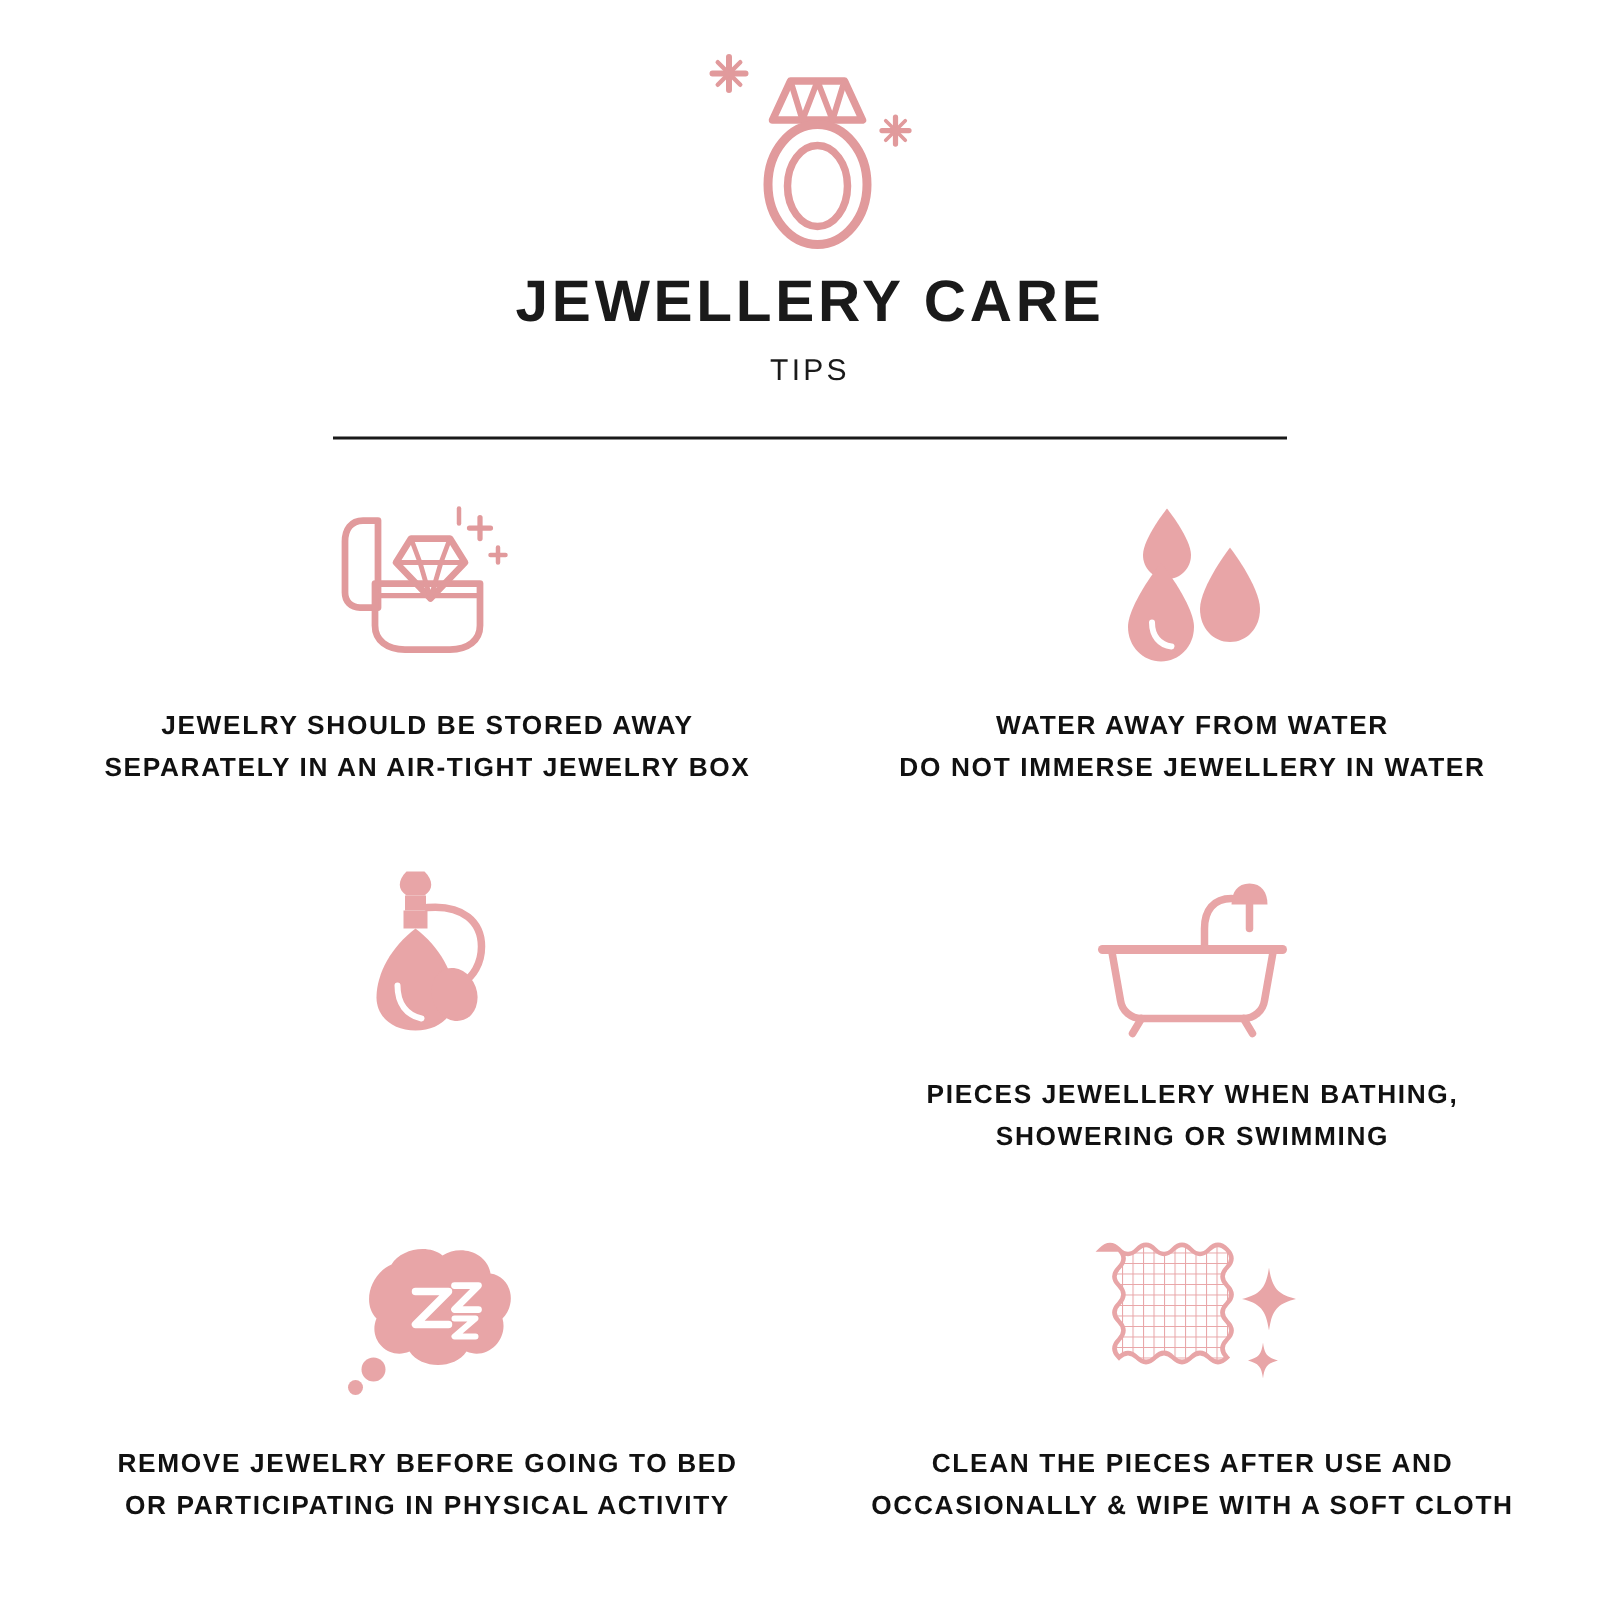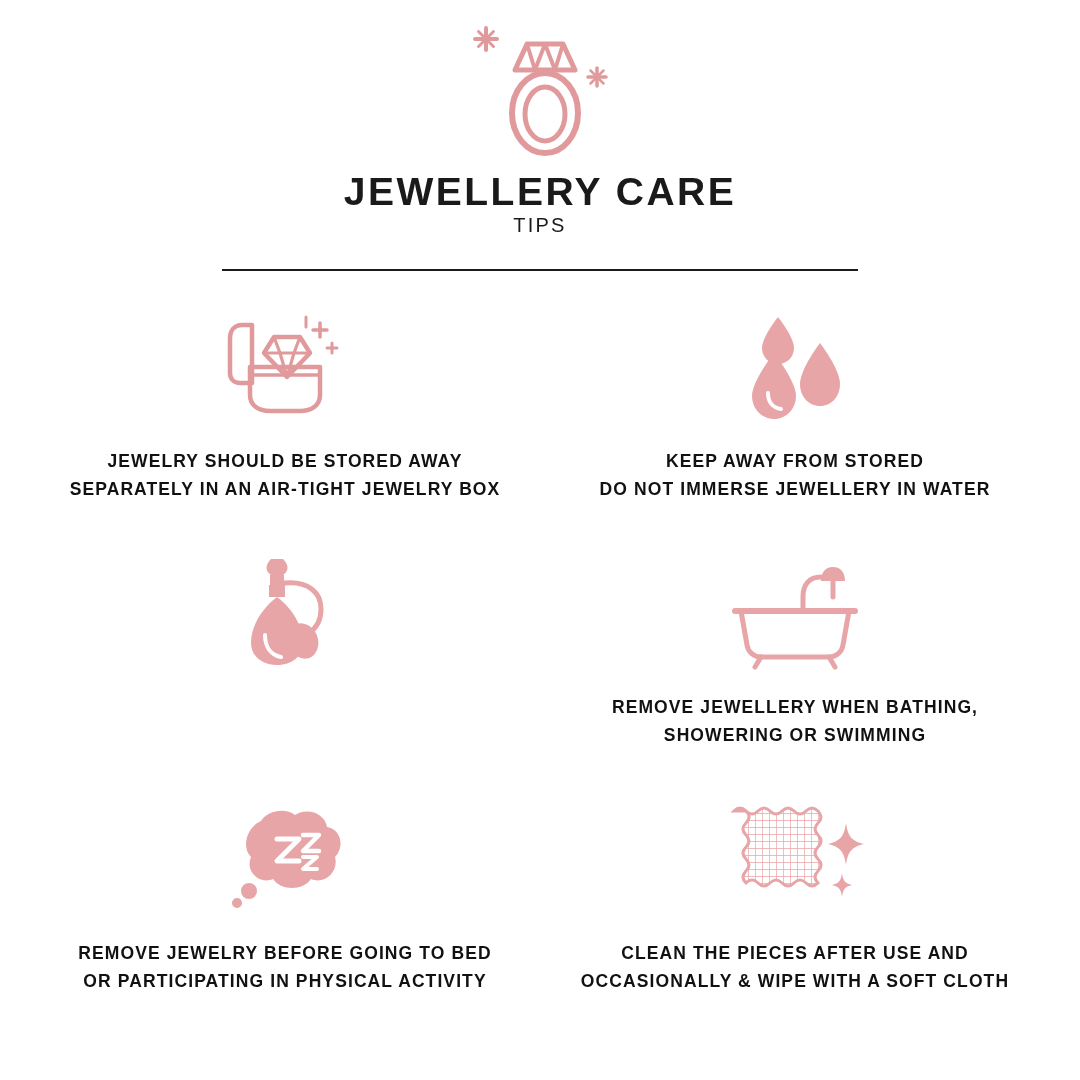--- a/index.html
+++ b/index.html
@@ -22,41 +22,42 @@
     flex-direction: column;
     align-items: center;
   }
 
   
   .header {
     width: 100%;
     display: flex;
     flex-direction: column;
     align-items: center;
-    padding-top: 10px;
+    padding-top: 20px;
     justify-content: center;
   }
   .ring-logo {
     width: 190px;
     height: 150px;
     display: block;
   }
   .title {
     font-size: 39px;
     font-weight: bold;
     letter-spacing: 2.5px;
     color: #1a1a1a;
     margin-top: 10px;
     text-align: center;
   }
   .subtitle {
     font-size: 20px;
     font-weight: normal;
     letter-spacing: 2.2px;
     color: #1a1a1a;
+    margin-top: 12px;
     text-align: center;
   }
   .divider {
     width: 636px;
     height: 2px;
     background: #1a1a1a;
     margin-top: 32px;
   }
 
   
@@ -150,21 +151,21 @@
         <svg width="110" height="118" viewBox="0 0 110 118" fill="none" xmlns="http://www.w3.org/2000/svg">
 
           <path d="M38 10 C38 10 22 30 22 41 C22 50 29 57 38 57 C47 57 54 50 54 41 C54 30 38 10 38 10 Z" fill="#e8a5a7"></path>
 
           <path d="M34 46 C34 46 12 74 12 89 C12 102 22 112 34 112 C46 112 56 102 56 89 C56 74 34 46 34 46 Z" fill="#e8a5a7"></path>
           <path d="M28 86 C28 95 33 101 41 102" stroke="#ffffff" stroke-width="4" stroke-linecap="round" fill="none"></path>
 
           <path d="M80 36 C80 36 60 62 60 77 C60 90 69 99 80 99 C91 99 100 90 100 77 C100 62 80 36 80 36 Z" fill="#e8a5a7"></path>
         </svg>
       </div>
-      <div class="tip-text">KEEP AWAY FROM STORED
+      <div class="tip-text">WATER AWAY FROM WATER
 DO NOT IMMERSE JEWELLERY IN WATER</div>
     </div>
 
     <div class="tip">
       <div class="tip-icon">
         <svg width="120" height="118" viewBox="0 0 120 118" fill="none" xmlns="http://www.w3.org/2000/svg">
 
           <path d="M46 6 C40 12 40 18 46 22 L58 22 C64 18 64 12 58 6 Z" fill="#e8a5a7"></path>
           <rect x="45" y="22" width="14" height="10" fill="#e8a5a7"></rect>
 
@@ -190,21 +191,21 @@
 
           <path d="M96 24 C84 24 78 32 78 44 L78 56" stroke="#e8a5a7" stroke-width="5" fill="none" stroke-linecap="round"></path>
 
           <path d="M16 58 L124 58 L118 92 C117 99 111 104 104 104 L36 104 C29 104 23 99 22 92 Z" stroke="#e8a5a7" stroke-width="5" stroke-linejoin="round" fill="none"></path>
           <path d="M10 58 L130 58" stroke="#e8a5a7" stroke-width="6" stroke-linecap="round"></path>
 
           <path d="M36 104 L30 114" stroke="#e8a5a7" stroke-width="5" stroke-linecap="round"></path>
           <path d="M104 104 L110 114" stroke="#e8a5a7" stroke-width="5" stroke-linecap="round"></path>
         </svg>
       </div>
-      <div class="tip-text">REMOVE JEWELLERY WHEN BATHING,
+      <div class="tip-text">PIECES JEWELLERY WHEN BATHING,
 SHOWERING OR SWIMMING</div>
     </div>
 
     <div class="tip">
       <div class="tip-icon">
         <svg width="140" height="118" viewBox="0 0 140 118" fill="none" xmlns="http://www.w3.org/2000/svg">
 
           <path d="M46 22 C52 12 70 8 80 16 C92 8 110 14 112 28 C126 30 130 48 120 58 C124 72 110 86 96 80
                    C88 92 66 92 58 80 C44 86 30 72 36 58 C26 48 32 28 46 22 Z" fill="#e8a5a7"></path>
 

